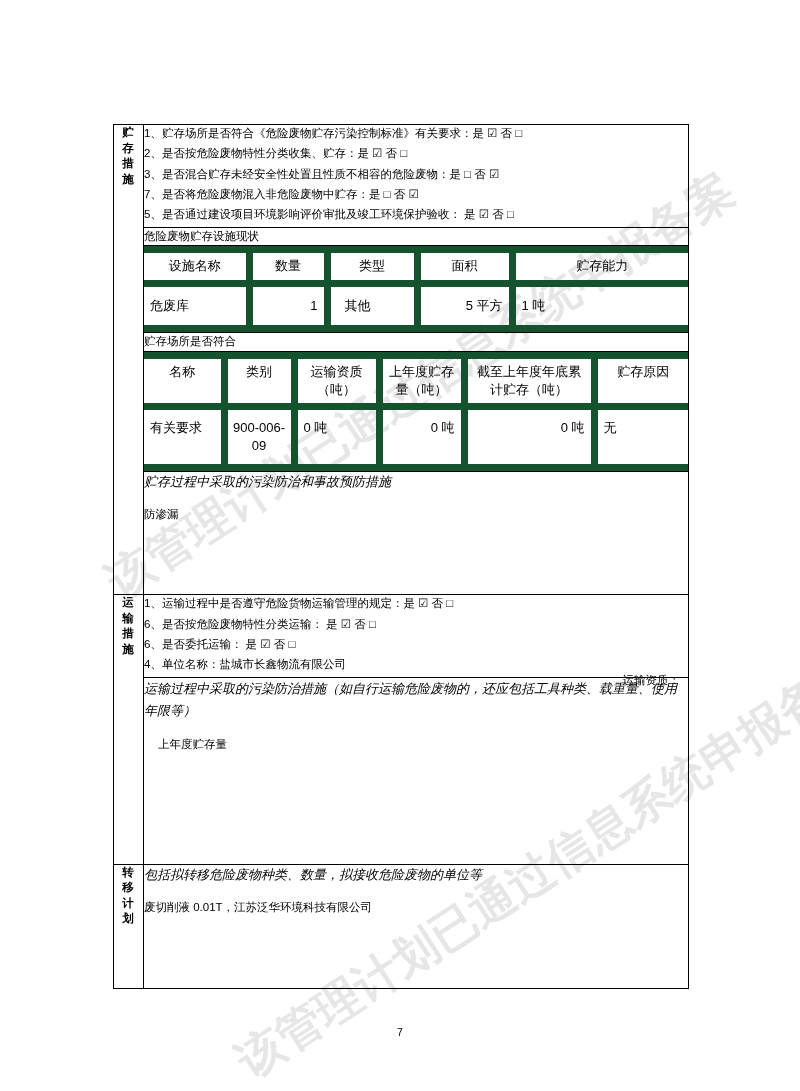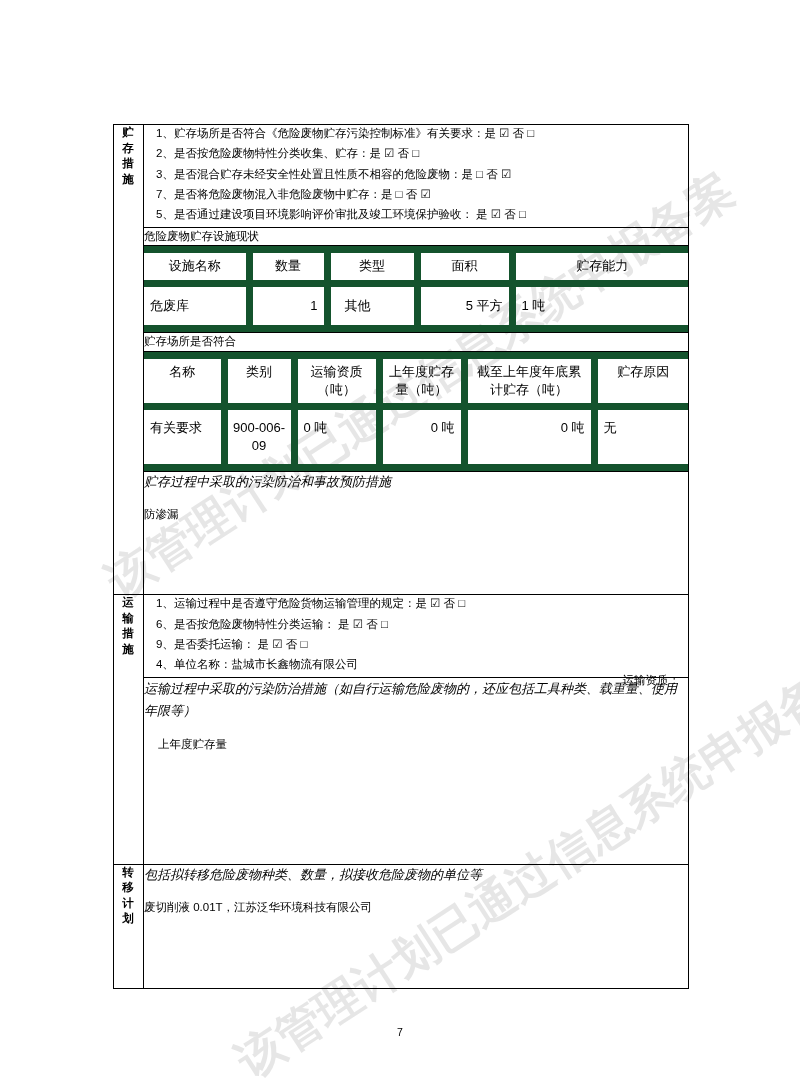--- a/index.html
+++ b/index.html
@@ -89,21 +89,20 @@
     line-height: 1.35;
     letter-spacing: 1px;
   }
   .qlist {
     padding: 6px 8px 6px 10px;
   }
   .qlist div {
     white-space: nowrap;
     margin-bottom: 2.5px;
     font-size: 11.5px;
-    margin-left: 12px;
   }
   .sec-head {
     padding: 4px 8px 5px 10px;
     font-size: 11.5px;
   }
   .inner {
     width: 100%;
     border-collapse: collapse;
     table-layout: fixed;
   }
@@ -249,21 +248,21 @@
       </td>
     </tr>
 
     <tr>
       <td class="vlabel" rowspan="2">
         <span>运<br>输<br>措<br>施</span>
       </td>
       <td class="qlist">
         <div>1、运输过程中是否遵守危险货物运输管理的规定：是 ☑ 否 □</div>
         <div>6、是否按危险废物特性分类运输：  是 ☑ 否 □</div>
-        <div>9、是否委托运输：  是 ☑ 否 □</div>
+        <div>6、是否委托运输：  是 ☑ 否 □</div>
         <div style="position:relative;">
           <span>4、单位名称：盐城市长鑫物流有限公司</span>
           <span style="position:absolute; right:8px; top:16px;">运输资质：</span>
         </div>
       </td>
     </tr>
 
     <tr>
       <td class="free-text">
         <div class="italic-note" style="line-height:1.7">运输过程中采取的污染防治措施（如自行运输危险废物的，还应包括工具种类、载重量、使用年限等）</div>

